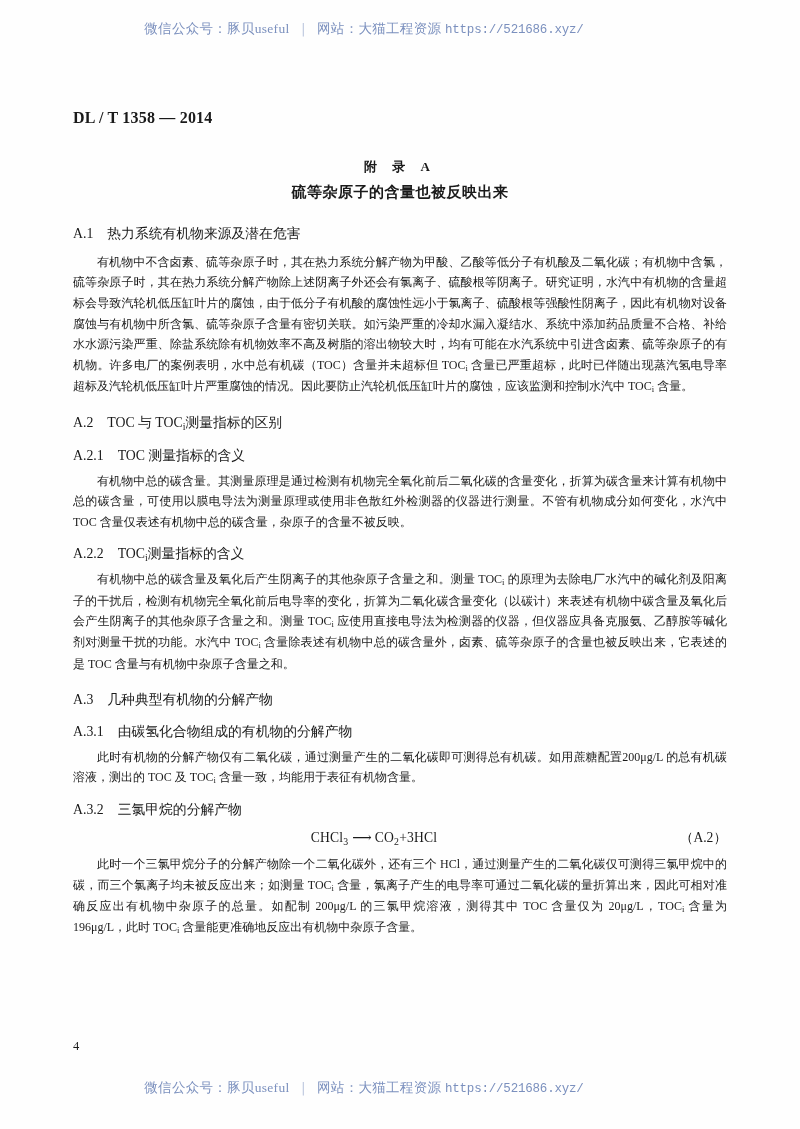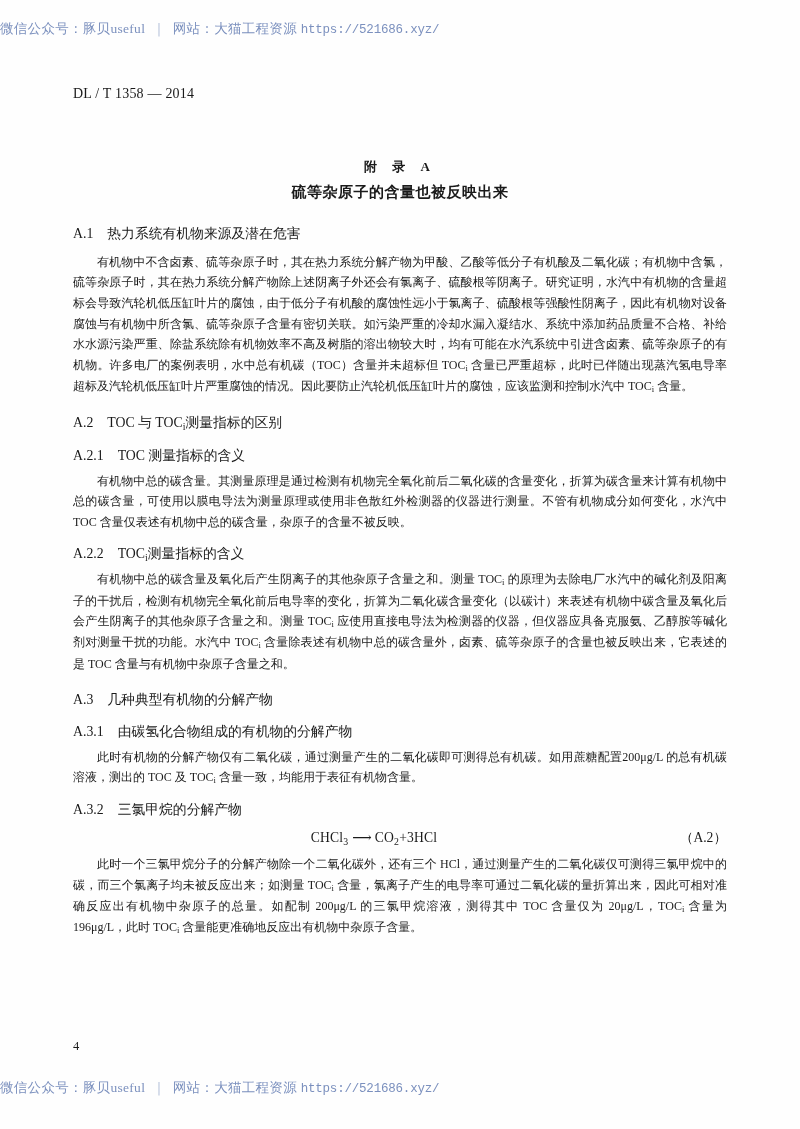--- a/index.html
+++ b/index.html
@@ -19,20 +19,21 @@
     position: absolute;
     inset: 0;
     background: #fefefe;
   }
 
   
   .watermark {
     position: absolute;
     left: 0;
     width: 728px;
+    text-align: center;
     color: #7b90be;
     font-size: 13.5px;
     letter-spacing: 0.3px;
     white-space: nowrap;
   }
   .watermark-top { top: 20px; }
   .watermark-bottom { top: 1079px; }
   .wm-seg { display: inline; }
   .wm-mono {
     font-family: "Liberation Mono", "DejaVu Sans Mono", monospace;
@@ -42,23 +43,23 @@
   .wm-sep {
     display: inline-block;
     padding: 0 7px;
     color: #a8b6d4;
   }
 
   
   .doc-code {
     position: absolute;
     left: 73px;
-    top: 86px;
-    font-size: 14px;
-    font-weight: normal;
+    top: 109px;
+    font-size: 16px;
+    font-weight: bold;
     letter-spacing: 0.2px;
   }
 
   
   .content {
     position: absolute;
     left: 73px;
     top: 158px;
     width: 654px;
   }

